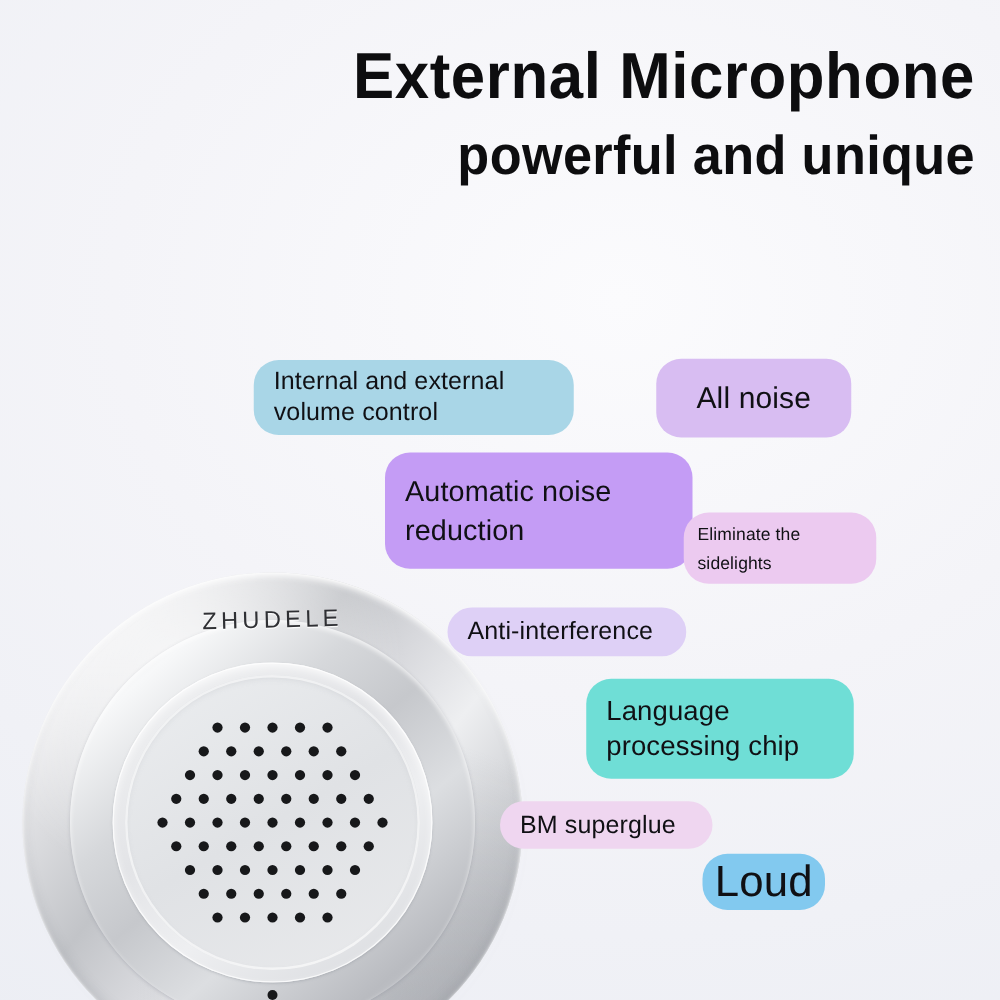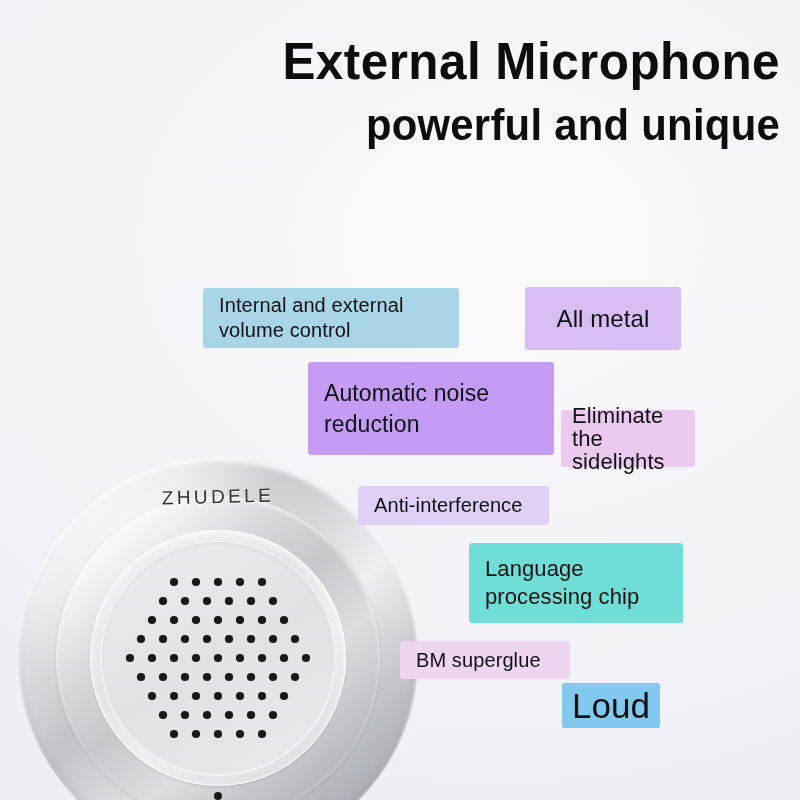--- a/index.html
+++ b/index.html
@@ -50,38 +50,38 @@
     margin-top: 6px;
     transform: scaleX(0.95);
   }
 
   
   .pill {
     position: absolute;
     box-sizing: border-box;
     display: flex;
     align-items: center;
-    border-radius: 3px;
+    border-radius: 20px;
     color: #101014;
     font-size: 20px;
     line-height: 25px;
     font-weight: 400;
     letter-spacing: 0.1px;
     padding: 0 16px;
     white-space: pre-line;
   }
   .pill.center { justify-content: center; text-align: center; }
 
   #pill-volume        { left: 203px; top: 288px; width: 256px; height: 60px;  background: #a9d6e7; }
   #pill-allmetal      { left: 525px; top: 287px; width: 156px; height: 63px;  background: #d8bdf2;
                         justify-content: center; font-size: 24px; }
   #pill-noise         { left: 308px; top: 362px; width: 246px; height: 93px;  background: #c49cf5;
                         font-size: 23px; line-height: 31px; }
-  #pill-sidelights    { left: 561px; top: 410px; width: 134px; height: 57px;  background: #eccaf0;
-                        font-size: 22px; line-height: 23px; padding: 0 11px; }
+  #pill-sidelights    { left: 547px; top: 410px; width: 154px; height: 57px;  background: #eccaf0;
+                        font-size: 14px; line-height: 23px; padding: 0 11px; }
   #pill-anti          { left: 358px; top: 486px; width: 191px; height: 39px;  background: #ded0f6;
                         font-size: 20px; }
   #pill-language      { left: 469px; top: 543px; width: 214px; height: 80px;  background: #6fded6;
                         font-size: 22px; line-height: 28px; }
   #pill-superglue     { left: 400px; top: 641px; width: 170px; height: 38px;  background: #efd6f0;
                         font-size: 20px; }
   #pill-loud          { left: 562px; top: 683px; width: 98px; height: 45px;  background: #82c9ef;
                         justify-content: center; font-size: 35px; }
 
   
@@ -292,21 +292,21 @@
         </g>
     </svg>
     <div class="mic-brand">ZHUDELE</div>
     <div class="mic-portlet"></div>
 
   </div>
 
   <div class="pill" id="pill-volume" style="background: rgb(169, 214, 231);">Internal and external
 volume control</div>
 
-  <div class="pill center" id="pill-allmetal" style="background: rgb(216, 189, 242);">All metal</div>
+  <div class="pill center" id="pill-allmetal" style="background: rgb(216, 189, 242);">All noise</div>
 
   <div class="pill" id="pill-noise" style="background: rgb(196, 156, 245);">Automatic noise
 reduction</div>
 
   <div class="pill" id="pill-sidelights" style="background: rgb(236, 202, 240);">Eliminate the
 sidelights</div>
 
   <div class="pill" id="pill-anti" style="background: rgb(222, 208, 246);">Anti-interference</div>
 
   <div class="pill" id="pill-language" style="background: rgb(111, 222, 214);">Language

